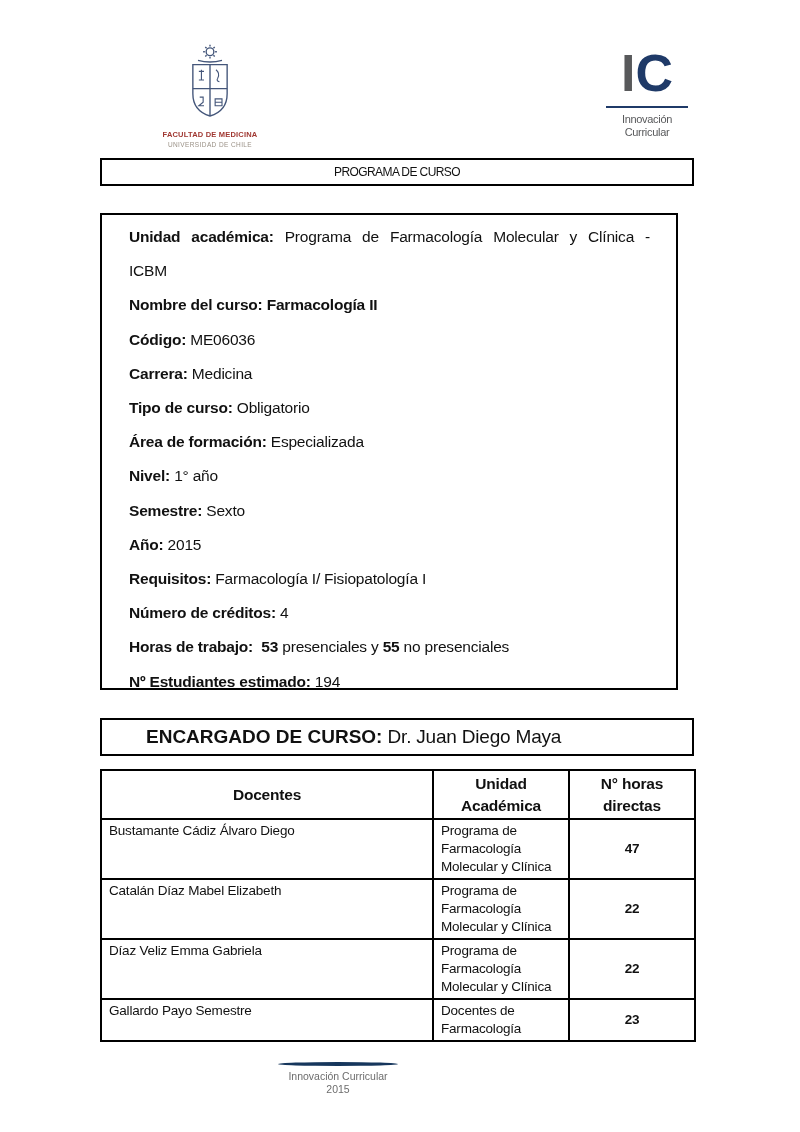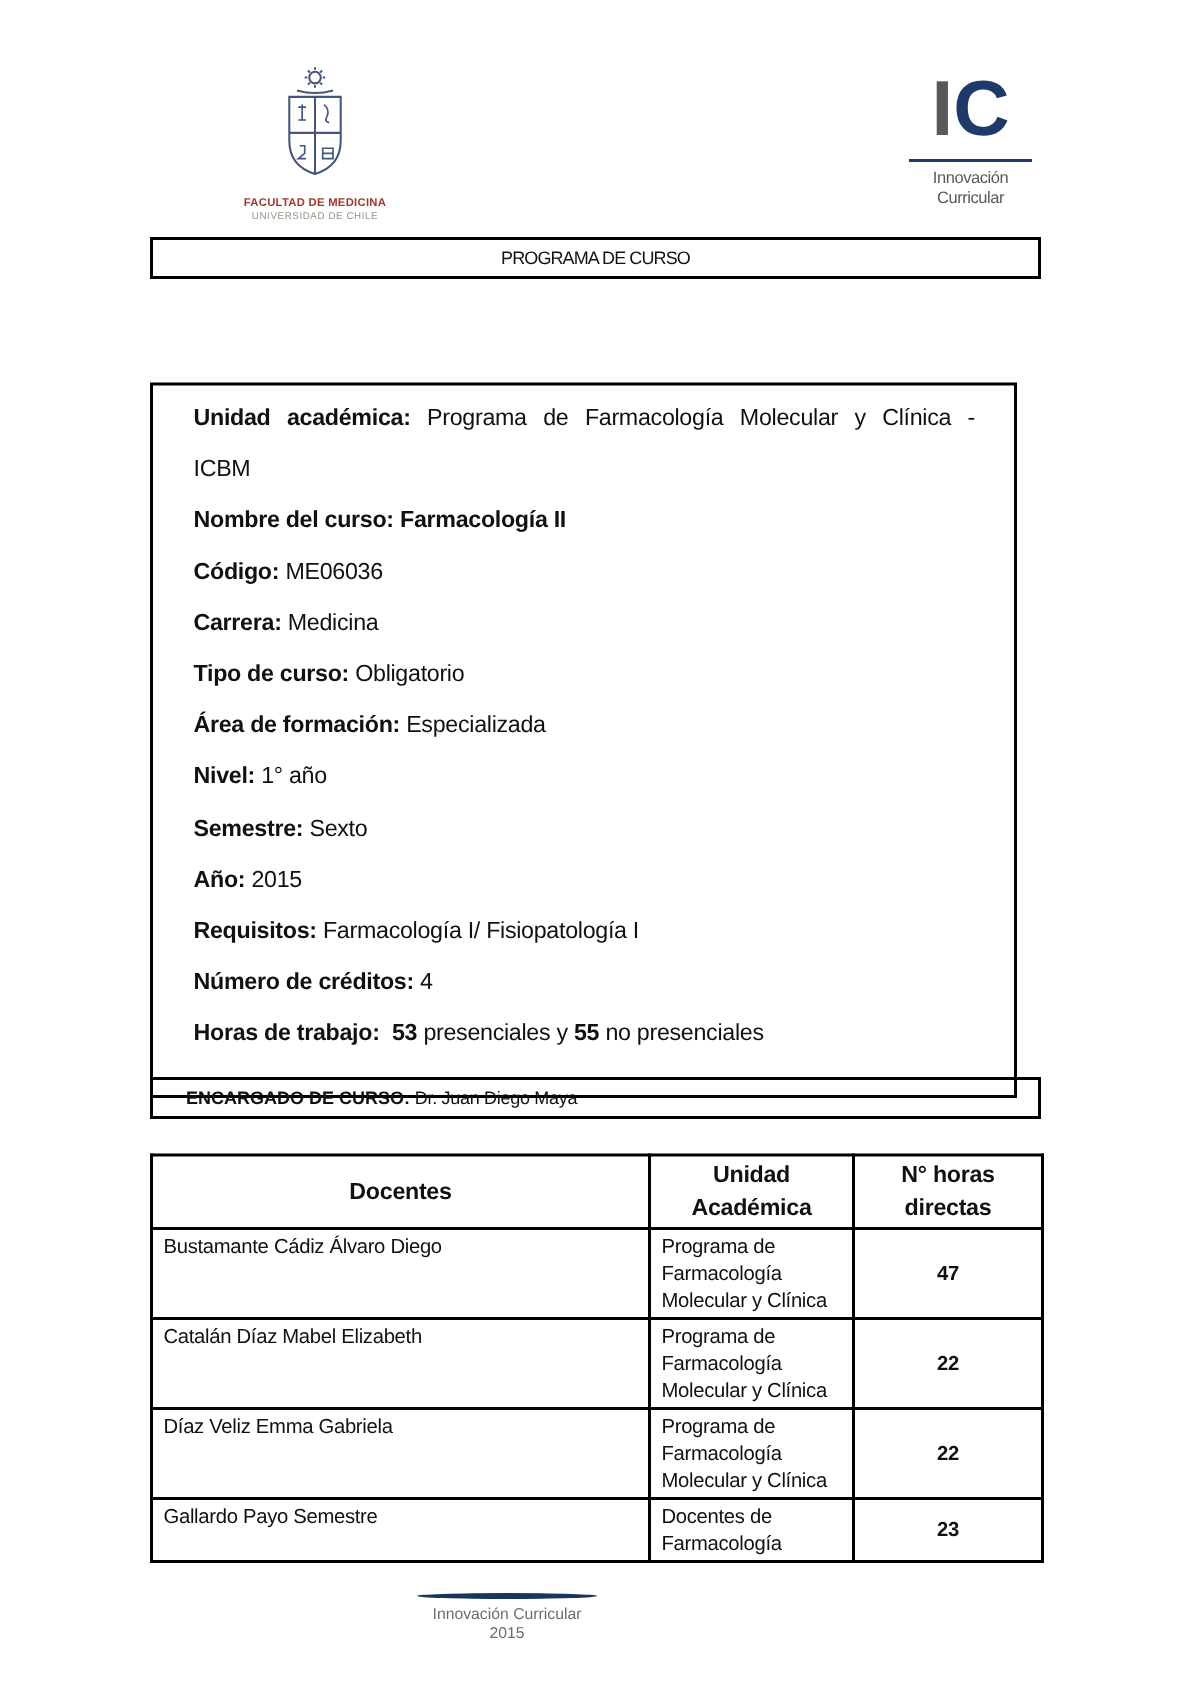--- a/index.html
+++ b/index.html
@@ -26,32 +26,32 @@
   
   .title-box {
     position:absolute; left:100px; top:158px; width:594px; height:28px;
     border:2px solid #000; display:flex; align-items:center; justify-content:center;
   }
   .title-box h1 { font-size:12px; font-weight:normal; letter-spacing:-0.6px; }
 
   
   .info-box {
     position:absolute; left:100px; top:213px; width:578px; height:477px;
-    border:2px solid #000; padding:5px 26px 0 27px;margin-top:42px;
+    border:2px solid #000; padding:5px 26px 0 27px;
   }
   .field { font-size:15.5px; line-height:34.2px; white-space:nowrap; }
   .field .lbl { font-weight:bold; }
   .field-justify { text-align:justify; text-align-last:justify; white-space:normal; }
   .bold-value { font-weight:bold; }
 
   
   .encargado-box {
-    position:absolute; left:100px; top:718px; width:594px; height:28px;
-    border:2px solid #000; display:flex; align-items:center; padding-left:22px;
-    font-size:12px;
+    position:absolute; left:100px; top:718px; width:594px; height:38px;
+    border:2px solid #000; display:flex; align-items:center; padding-left:44px;
+    font-size:19px;
   }
   .encargado-box .lbl { font-weight:bold; letter-spacing:0px; }
 
   
   .docentes { position:absolute; left:100px; top:769px; width:594px; }
   table { border-collapse:collapse; table-layout:fixed; width:594px; }
   col.c1 { width:332px; } col.c2 { width:136px; } col.c3 { width:126px; }
   th, td { border:2px solid #000; }
   th {
     height:49px; font-size:15.5px; font-weight:bold; text-align:center;
@@ -118,20 +118,21 @@
     <p class="field"><span class="lbl">Código:</span> <span>ME06036</span></p>
     <p class="field"><span class="lbl">Carrera:</span> <span>Medicina</span></p>
     <p class="field"><span class="lbl">Tipo de curso:</span> <span>Obligatorio</span></p>
     <p class="field"><span class="lbl">Área de formación:</span> <span>Especializada</span></p>
     <p class="field"><span class="lbl">Nivel:</span> <span>1° año</span></p>
     <p class="field"><span class="lbl">Semestre:</span> <span>Sexto</span></p>
     <p class="field"><span class="lbl">Año:</span> <span>2015</span></p>
     <p class="field"><span class="lbl">Requisitos:</span> <span>Farmacología I/ Fisiopatología I</span></p>
     <p class="field"><span class="lbl">Número de créditos:</span> <span>4</span></p>
     <p class="field"><span class="lbl">Horas de trabajo:</span>&nbsp; <span class="lbl">53</span> <span>presenciales y</span> <span class="lbl">55</span> <span>no presenciales</span></p>
+    <p class="field"><span class="lbl">Nº Estudiantes estimado:</span> <span>194</span></p>
   </div>
 
   <div class="encargado-box">
     <span class="lbl">ENCARGADO DE CURSO:</span>&nbsp;<span>Dr. Juan Diego Maya</span>
   </div>
 
   <div class="docentes">
     <table>
       <colgroup>
           <col class="c1">

